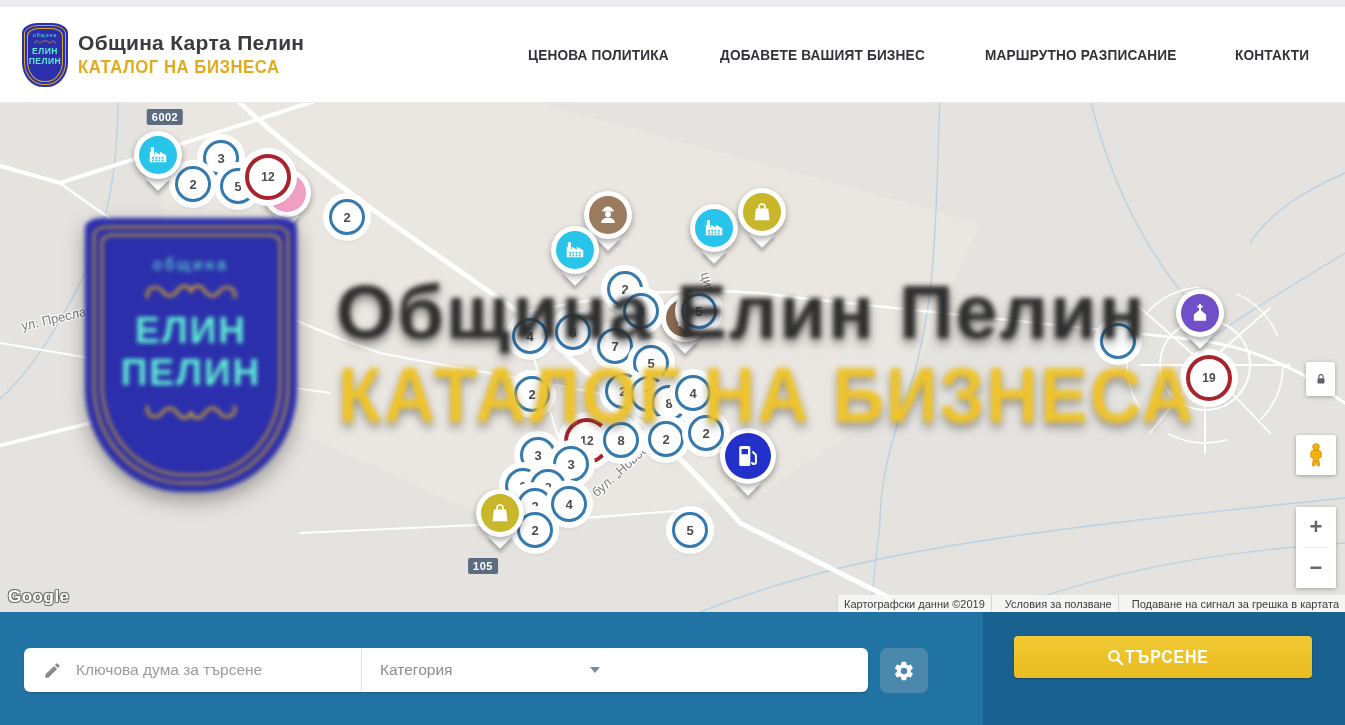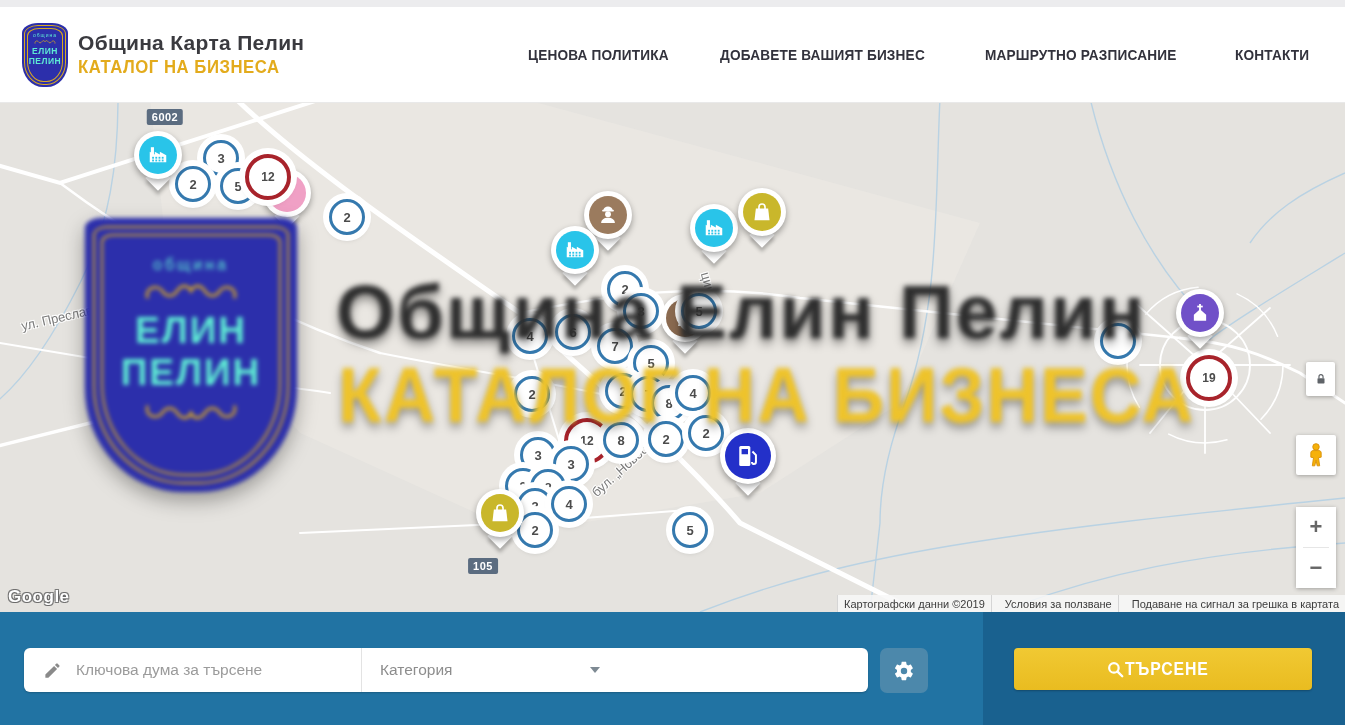--- a/index.html
+++ b/index.html
@@ -103,21 +103,21 @@
   .field-keyword input{border:none;outline:none;font-size:15.5px;color:#555;width:250px;font-family:inherit;background:transparent;}
   .field-keyword input::placeholder{color:#9b9b9b;}
   .field-select{border-left:1px solid #e3e3e3;padding:0 16px 0 18px;justify-content:space-between;
       color:#8d8d8d;font-size:15.5px;cursor:pointer;}
   .field-category{width:255px;}
   .field-location{width:252px;}
   .caret{width:0;height:0;border-left:5px solid transparent;border-right:5px solid transparent;border-top:6px solid #7e8a93;}
   .gear-btn{position:absolute;left:880px;top:36px;width:48px;height:45px;background:#4c88ab;border:none;border-radius:7px;
       display:flex;align-items:center;justify-content:center;cursor:pointer;}
   .right-panel{position:absolute;right:0;top:0;width:362px;height:113px;background:#19618f;}
-  .search-btn{position:absolute;left:31px;top:36px;width:298px;height:42px;border:none;border-radius:4px;
+  .search-btn{position:absolute;left:31px;top:24px;width:298px;height:42px;border:none;border-radius:4px;
       background:linear-gradient(#f1c933,#e9bc20);display:flex;align-items:center;justify-content:center;
       color:#fff;font-size:18px;font-weight:bold;letter-spacing:1px;cursor:pointer;box-shadow:0 1px 2px rgba(0,0,0,.25);font-family:inherit;}
 </style>
 </head>
 <body>
 
 <div class="top-strip"></div>
 
 <header>
   <div class="brand">

